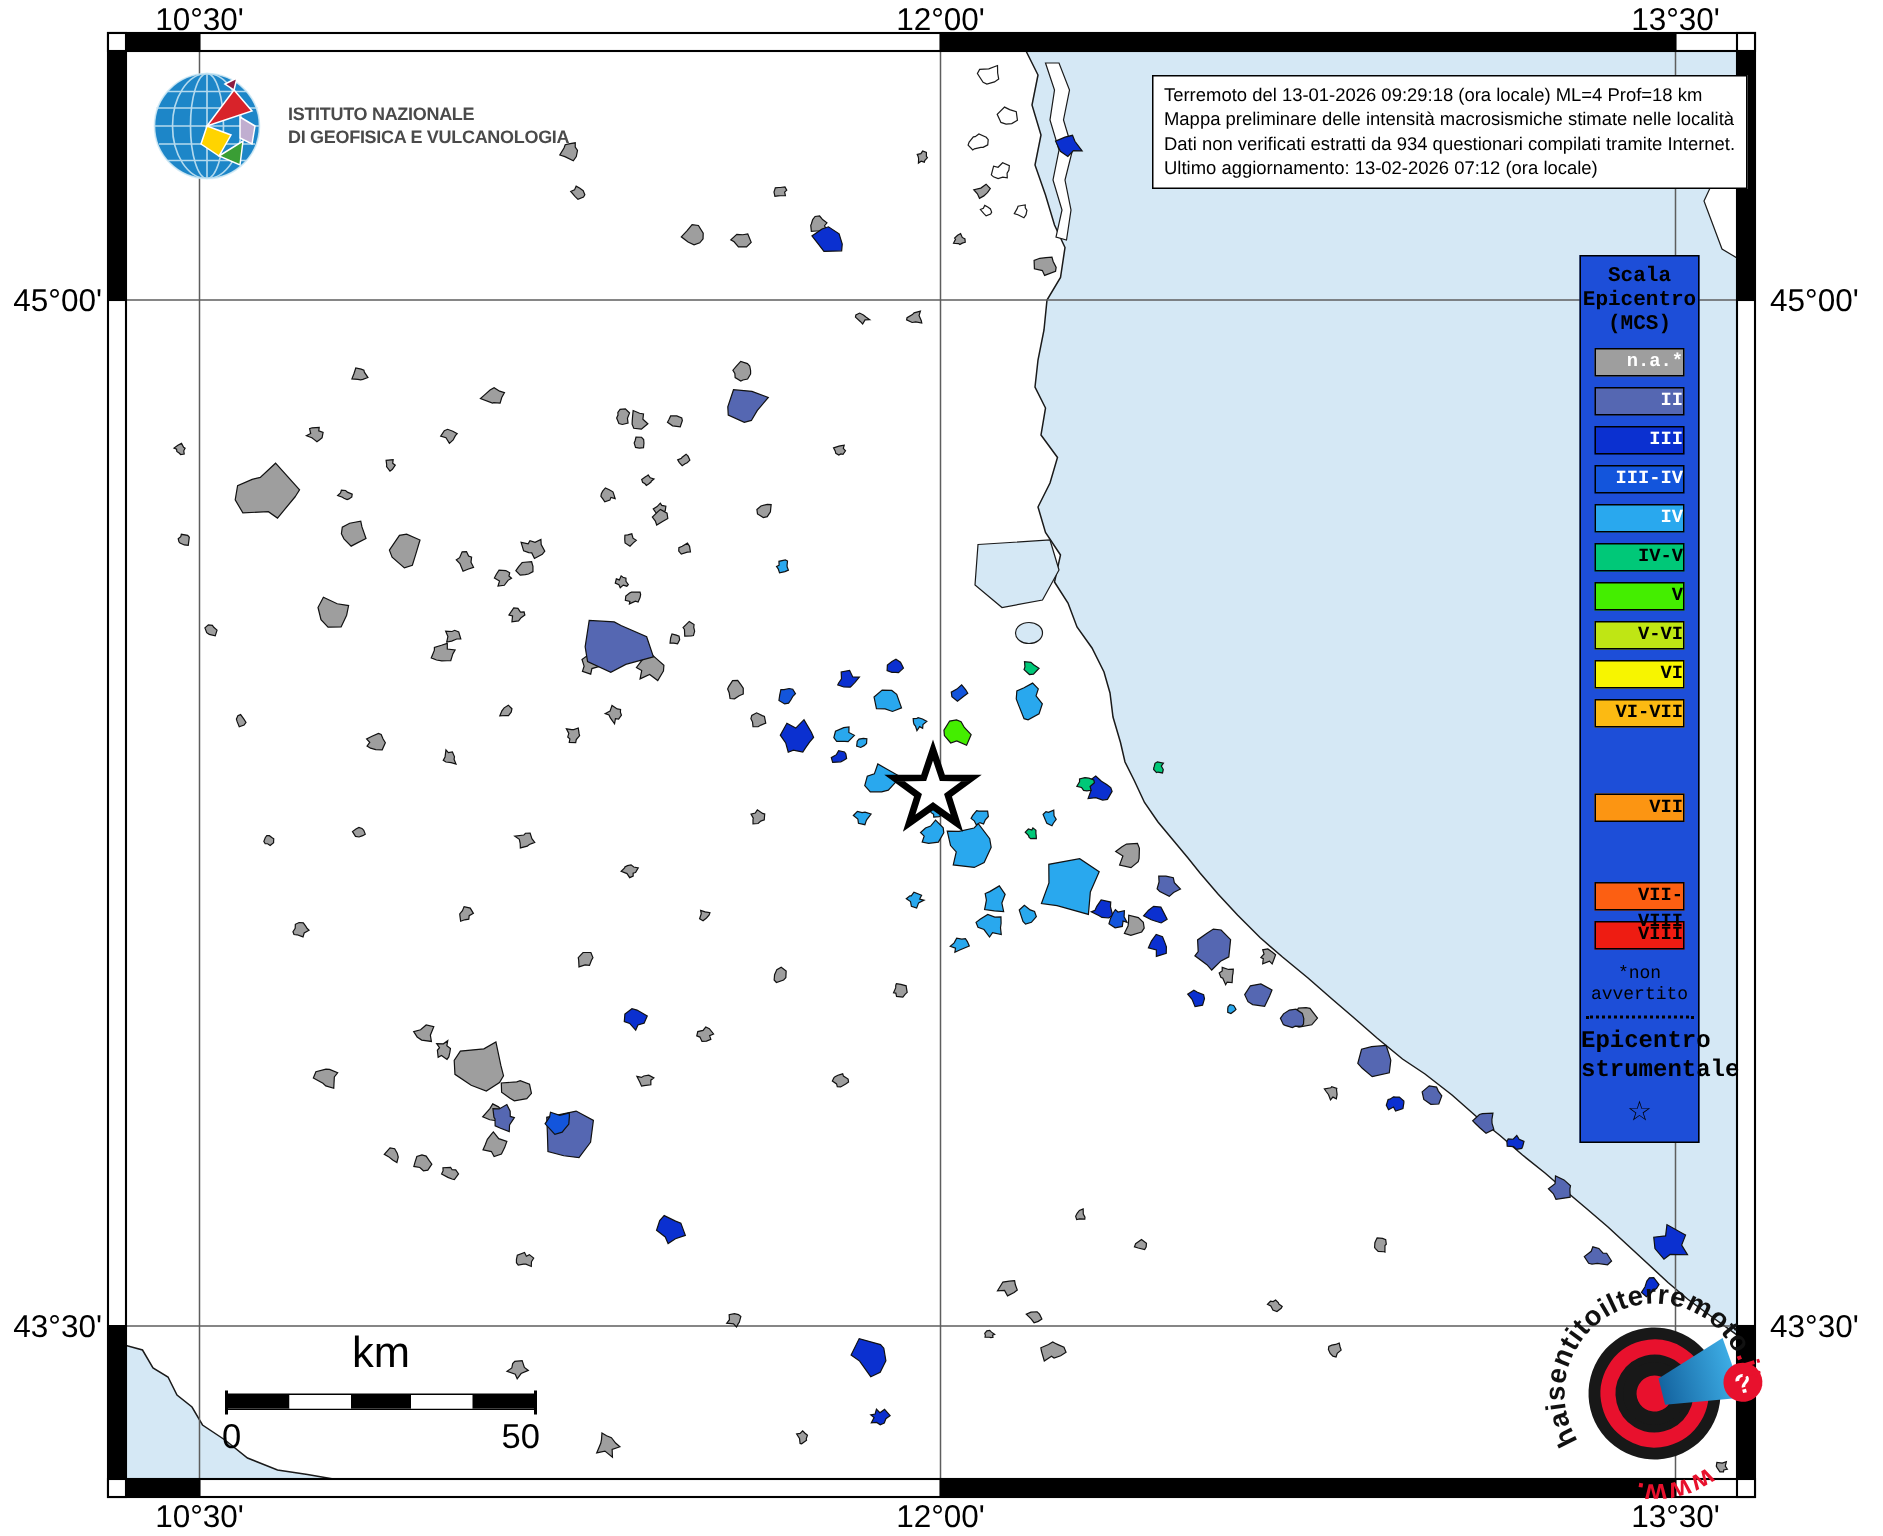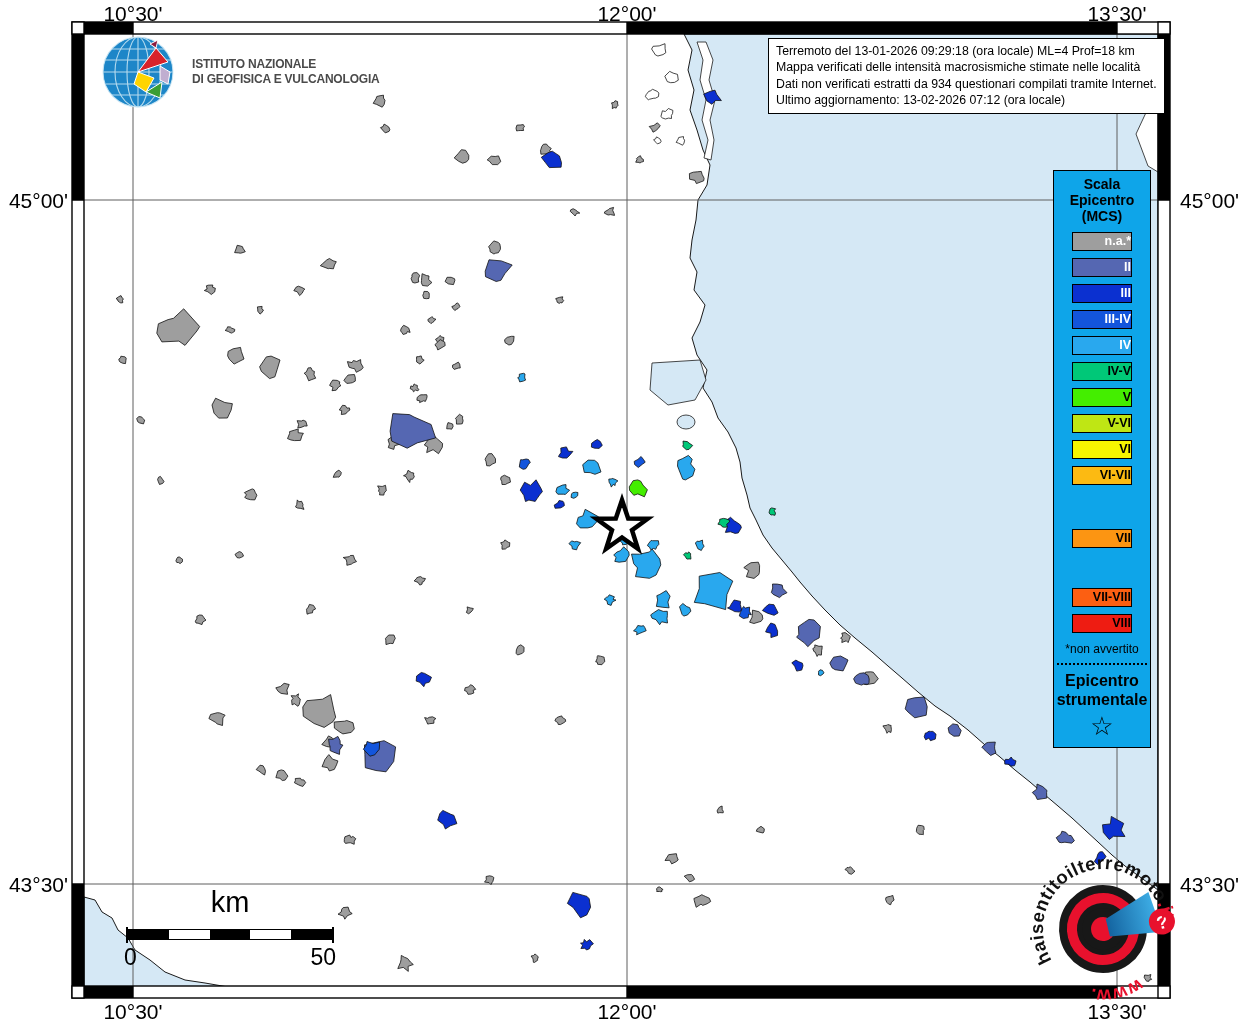--- a/index.html
+++ b/index.html
@@ -5,43 +5,43 @@
   html,body{margin:0;padding:0;background:#ffffff;}
   .page{position:relative;width:1255px;height:1024px;background:#fff;overflow:hidden;
         font-family:"Liberation Sans", sans-serif;color:#000;border-radius:24px;}
   svg{display:block;}
   .overlay{position:absolute;}
   
   .lbl{position:absolute;font-size:21px;color:#000;white-space:nowrap;}
   .lbl.center{width:110px;text-align:center;}
   .lbl.right-align{width:70px;text-align:right;}
   
-  .info-box{position:absolute;left:768px;top:38px;background:#fff;border:1.3px solid #000;
+  .info-box{position:absolute;left:768px;top:50px;background:#fff;border:1.3px solid #000;
             padding:4px 7px;font-size:12.3px;line-height:1.34;white-space:nowrap;}
   
-  .legend{position:absolute;left:1053px;top:170px;width:98px;background:#0ea5e9;border:1.3px solid #000;
-          text-align:center;padding:6px 0 8px 0;box-sizing:border-box;}
+  .legend{position:absolute;left:1053px;top:170px;width:80px;background:#1d4ed8;border:1.3px solid #000;
+          text-align:center;padding:6px 0 8px 0;box-sizing:border-box;font-family:Liberation Mono, monospace;}
   .legend-title{font-weight:bold;font-size:14px;line-height:1.14;}
   .legend-items{margin-top:4px;}
   .lrow{margin:7px auto 0 auto;width:60px;}
   .sw{width:58px;height:17px;line-height:17px;border:1px solid #000;font-size:12.5px;font-weight:bold;
       text-align:right;box-sizing:content-box;}
   .legend-foot{font-size:12px;margin-top:9px;}
   .legend-divider{border-top:2px dotted #000;margin:7px 3px 6px 3px;}
   .legend-epi{font-weight:bold;font-size:16px;line-height:1.2;}
   .legend-star{font-size:26px;line-height:1;margin-top:4px;}
   
-  .scalebar{position:absolute;left:124px;top:886px;width:212px;}
+  .scalebar{position:absolute;left:148px;top:886px;width:212px;}
   .sb-km{text-align:center;font-size:29px;}
   .sb-bar{position:relative;margin:10px 3px 0 3px;height:9px;border:1.4px solid #000;display:flex;}
   .sb-seg{flex:1 1 0;}
   .sb-tick{position:absolute;width:2px;height:16px;background:#000;top:-3px;}
   .sb-nums{display:flex;justify-content:space-between;font-size:23px;margin-top:4px;}
   
-  .ingv{position:absolute;left:98px;top:32px;display:flex;align-items:center;}
+  .ingv{position:absolute;left:98px;top:44px;display:flex;align-items:center;}
   .ingv-text{margin-left:14px;font-size:12px;font-weight:bold;color:#4a4a4a;line-height:1.25;
              letter-spacing:-0.2px;}
   
   .watermark{position:absolute;left:1018px;top:844px;width:170px;height:170px;}
 </style>
 </head>
 <body>
 
 <div class="page">
 
@@ -321,21 +321,21 @@
       </g>
     </svg>
     <div class="ingv-text">
       <div>ISTITUTO NAZIONALE</div>
       <div>DI GEOFISICA E VULCANOLOGIA</div>
     </div>
   </div>
 
   <div class="info-box">
     <div>Terremoto del 13-01-2026 09:29:18 (ora locale) ML=4 Prof=18 km</div>
-    <div>Mappa verificati delle intensità macrosismiche stimate nelle località</div>
+    <div>Mappa preliminare delle intensità macrosismiche stimate nelle località</div>
     <div>Dati non verificati estratti da 934 questionari compilati tramite Internet.</div>
     <div>Ultimo aggiornamento: 13-02-2026 07:12 (ora locale)</div>
   </div>
 
   <div class="legend">
     <div class="legend-title">
       <div>Scala</div>
       <div>Epicentro</div>
       <div>(MCS)</div>
     </div>

